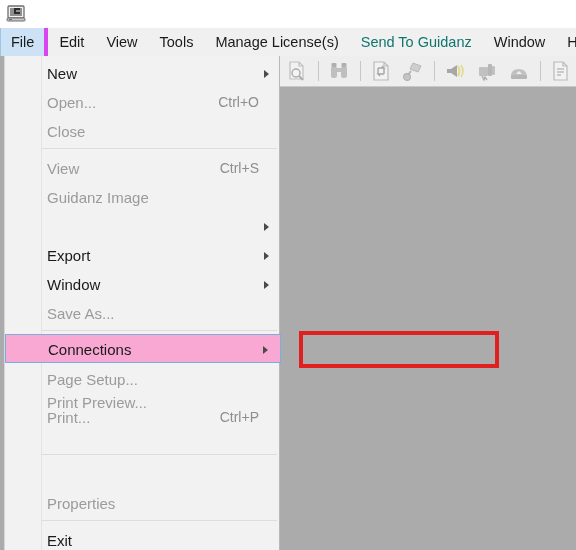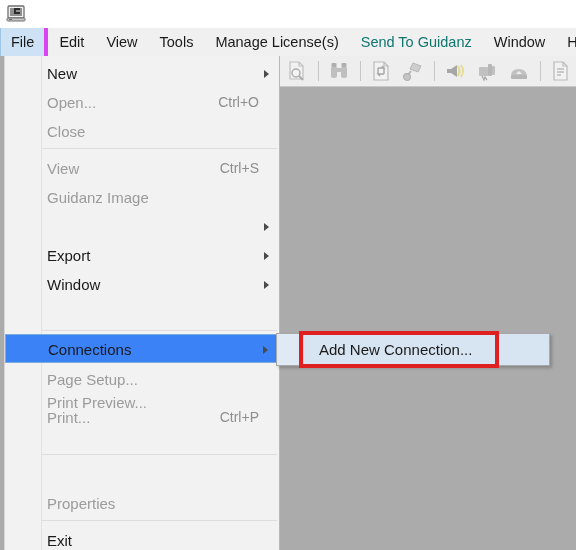--- a/index.html
+++ b/index.html
@@ -158,21 +158,21 @@
     position: absolute;
     right: 12px;
     top: 11px;
     width: 0; height: 0;
     border-left: 5px solid #4a4a4a;
     border-top: 4px solid transparent;
     border-bottom: 4px solid transparent;
   }
 
   .menu-item.highlight {
-    background: #3b82f6;
+    background: #f9a8d4;
     border: 1px solid #7aafdd;
     left: 0px;
     width: 276px;
   }
   .menu-item.highlight .mi-label { left: 42px; }
 
   .menu-sep {
     position: absolute;
     left: 36px;
     width: 236px;
@@ -362,20 +362,23 @@
       <span class="mi-arrow"></span>
     </div>
     <div class="menu-item" style="top:185px">
       <span class="mi-label">Export</span>
       <span class="mi-arrow"></span>
     </div>
     <div class="menu-item" style="top:214px">
       <span class="mi-label">Window</span>
       <span class="mi-arrow"></span>
     </div>
+    <div class="menu-item disabled" style="top:243px">
+      <span class="mi-label">Save As...</span>
+    </div>
 
     <div class="menu-sep" style="top:274px"></div>
 
     <div class="menu-item highlight" style="top:278px">
       <span class="mi-label">Connections</span>
       <span class="mi-arrow"></span>
     </div>
 
     <div class="menu-item disabled" style="top:309px">
       <span class="mi-label">Page Setup...</span>
@@ -394,22 +397,16 @@
       <span class="mi-label">Properties</span>
     </div>
 
     <div class="menu-sep" style="top:464px"></div>
 
     <div class="menu-item" style="top:470px">
       <span class="mi-label">Exit</span>
     </div>
   </div>
 
-  <div class="submenu-panel">
-    <div class="submenu-gutter"></div>
-    <div class="submenu-item">
-      <span class="sm-label">Add New Connection...</span>
-    </div>
-  </div>
 
   <div class="annotation-box"></div>
 
 </div>
 
 </body></html>

